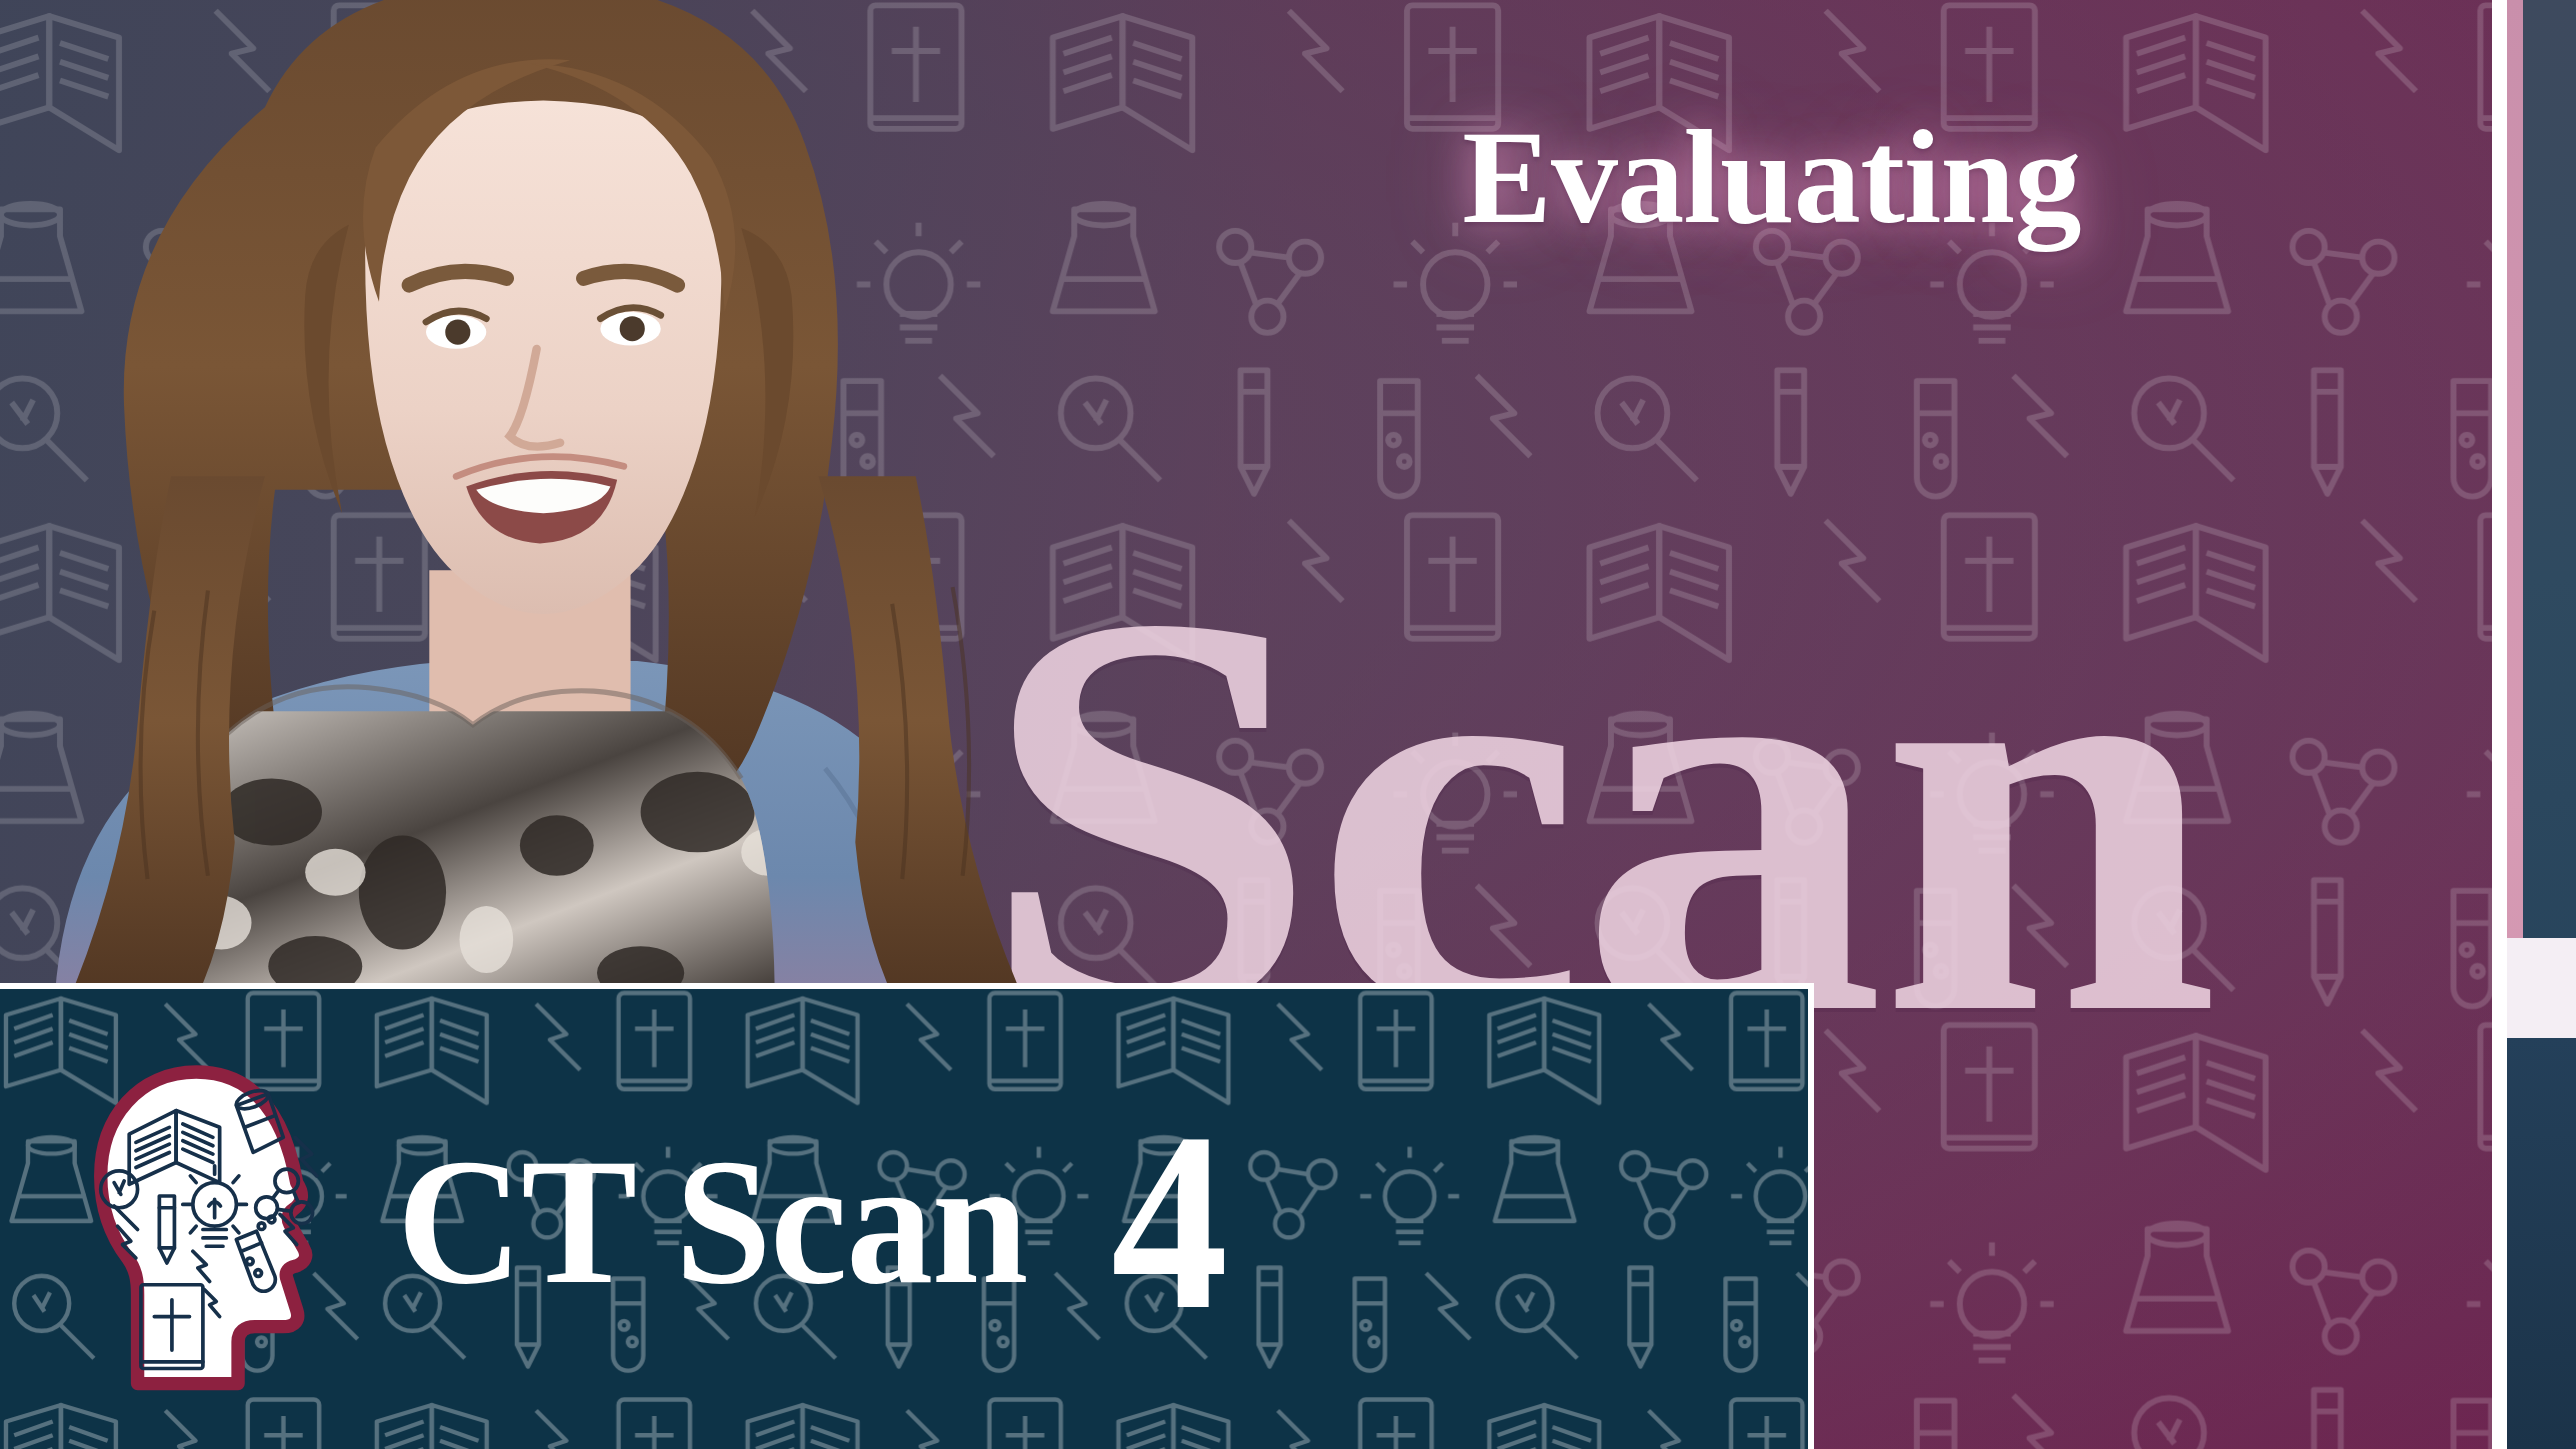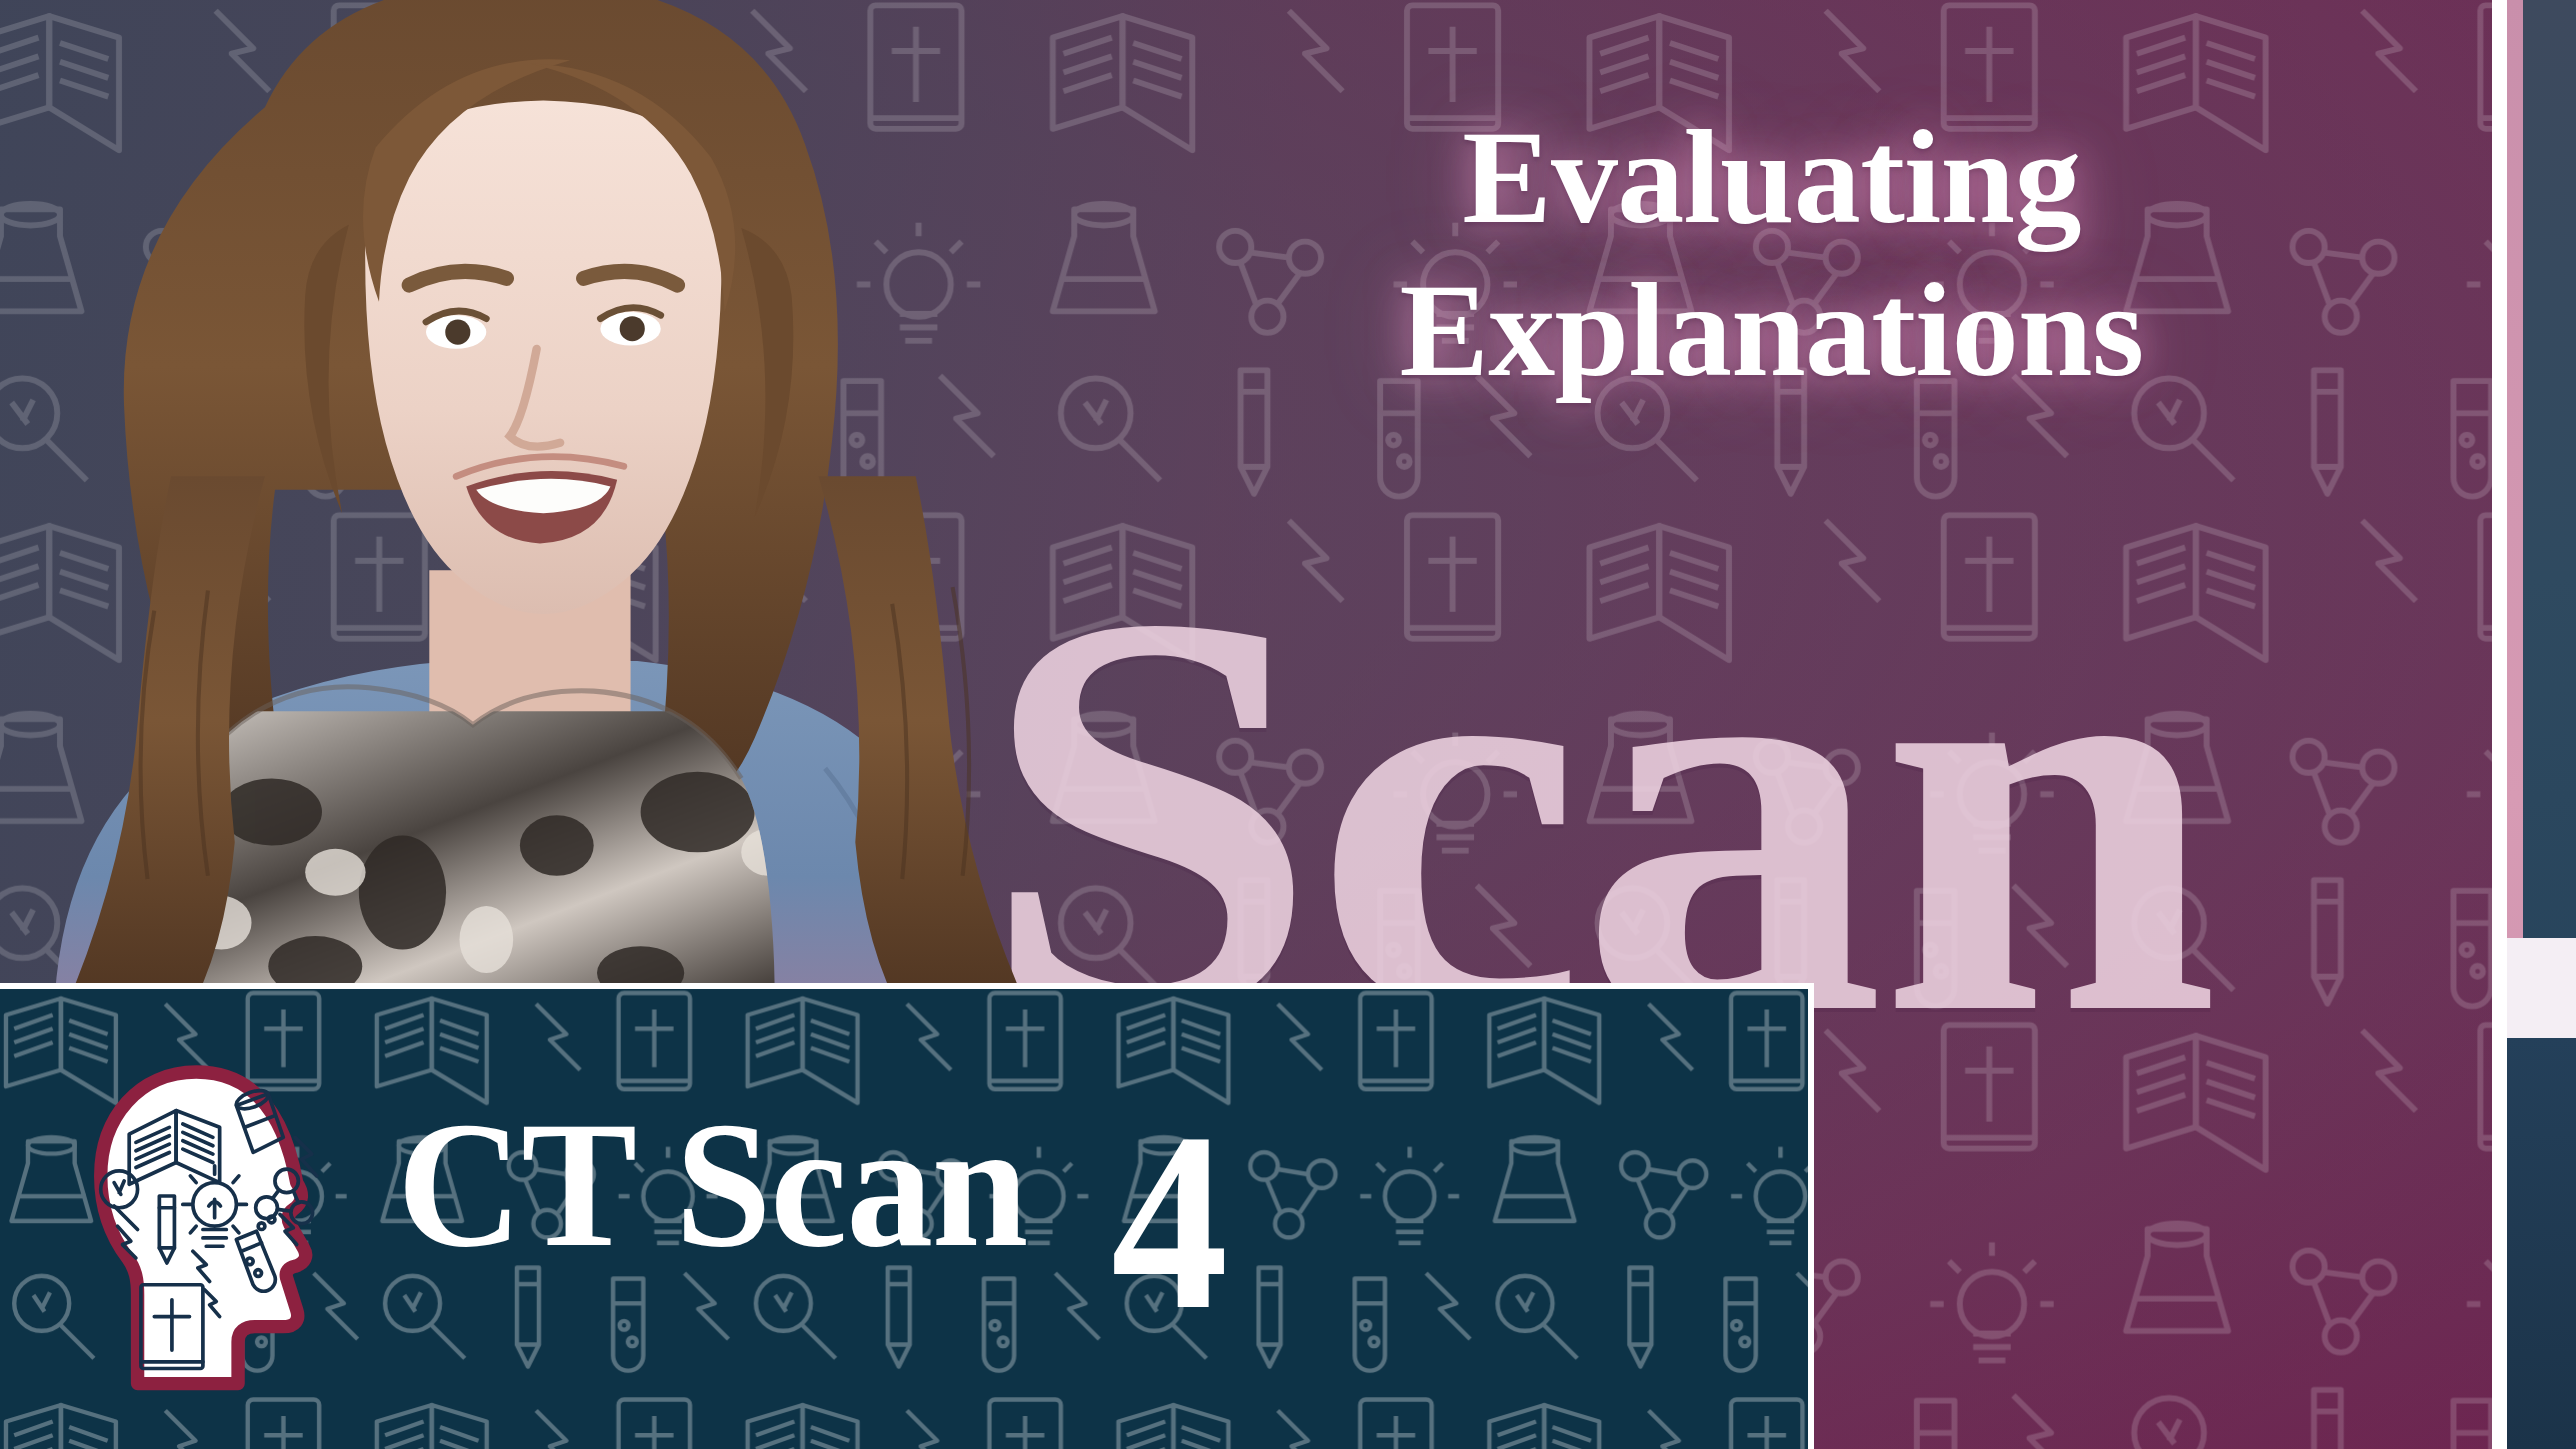--- a/index.html
+++ b/index.html
@@ -130,21 +130,21 @@
     width: 268px;
     height: 329px;
     flex: 0 0 auto;
     margin-top: 16px;
   }
   .brain-logo svg { width: 100%; height: 100%; display: block; }
 
   .banner-text {
     margin-left: 40px;
     display: flex;
-    align-items: flex-start;
+    align-items: center;
     color: #ffffff;
     font-family: "Liberation Serif", serif;
     font-weight: bold;
     white-space: nowrap;
   }
   .banner-label {
     font-size: 181px;
     line-height: 1;
     letter-spacing: -1.3px;
     transform: scaleX(.96);
@@ -361,21 +361,20 @@
         <path d="M186 300 q-30 110 -18 218 q-6 66 -30 106 l-74 0 q38 -86 46 -176 q8 -92 20 -148 Z" fill="url(#hairG)"></path>
         <path d="M516 300 q32 110 22 218 q6 66 30 106 l76 0 q-40 -86 -50 -176 q-8 -92 -20 -148 Z" fill="url(#hairG)"></path>
         <g stroke="#4a3220" stroke-width="2.4" fill="none" opacity=".5">
           <path d="M120 380 q-14 80 -4 160 M152 368 q-12 88 0 170 M560 376 q14 84 6 164 M596 366 q16 88 6 172"></path>
         </g>
       </svg>
     </div>
 
     <div class="title">
       <span class="line">Evaluating</span>
-      <span class="line">Explanations</span>
     </div>
 
     <div class="banner">
 
       <div class="banner-doodles">
         <svg viewBox="0 0 660 170" preserveAspectRatio="xMidYMid slice" xmlns="http://www.w3.org/2000/svg">
           <defs>
             <g id="b-book" stroke="#ffffff" stroke-width="1.6" fill="none" stroke-linejoin="round">
               <path d="M0 6 L20 0 L20 26 L0 32 Z"></path>
                 <path d="M20 0 L40 6 L40 38 L20 26 Z"></path>

